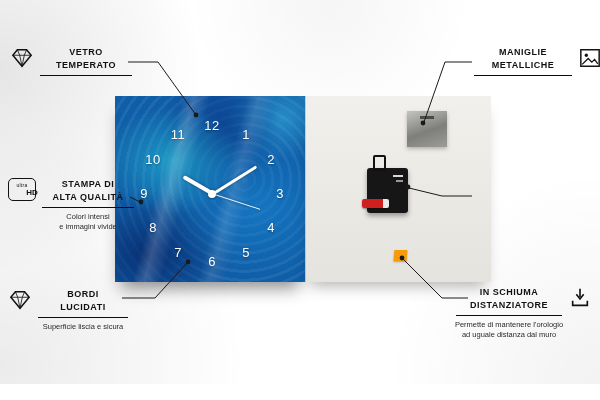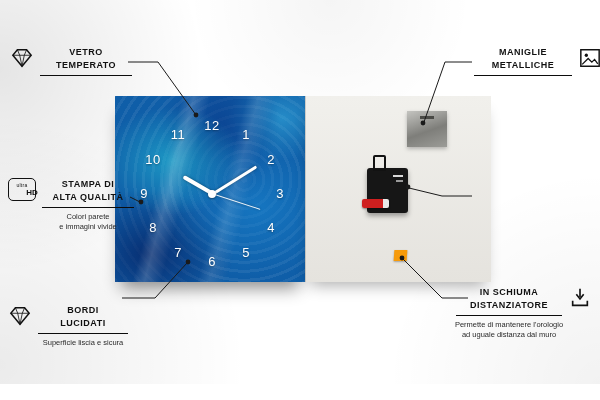--- a/index.html
+++ b/index.html
@@ -176,27 +176,27 @@
       <span class="uhd-top">ultra</span>
       <span class="uhd-bottom">HD</span>
     </div>
     <div class="ctext">
       <div class="title">
         <div>STAMPA DI</div>
         <div>ALTA QUALITÀ</div>
       </div>
       <div class="rule"></div>
       <div class="desc">
-        <div>Colori parete</div>
+        <div>Colori intensi</div>
         <div>e immagini vivide</div>
       </div>
     </div>
   </div>
 
-  <div class="callout" style="left:8px; top:304px; width:120px">
+  <div class="callout" style="left:8px; top:288px; width:120px">
     <div class="icon">
       <svg viewBox="0 0 24 24">
           <path d="M7 3 L17 3 L22 9 L12 21 L2 9 Z" fill="none" stroke="#111" stroke-width="1.6"></path>
           <path d="M2 9 L22 9 M7 3 L9.5 9 L12 21 M17 3 L14.5 9 L12 21" stroke="#111" stroke-width="0.9" fill="none"></path>
         </svg>
     </div>
     <div class="ctext">
       <div class="title">
         <div>BORDI</div>
         <div>LUCIDATI</div>

